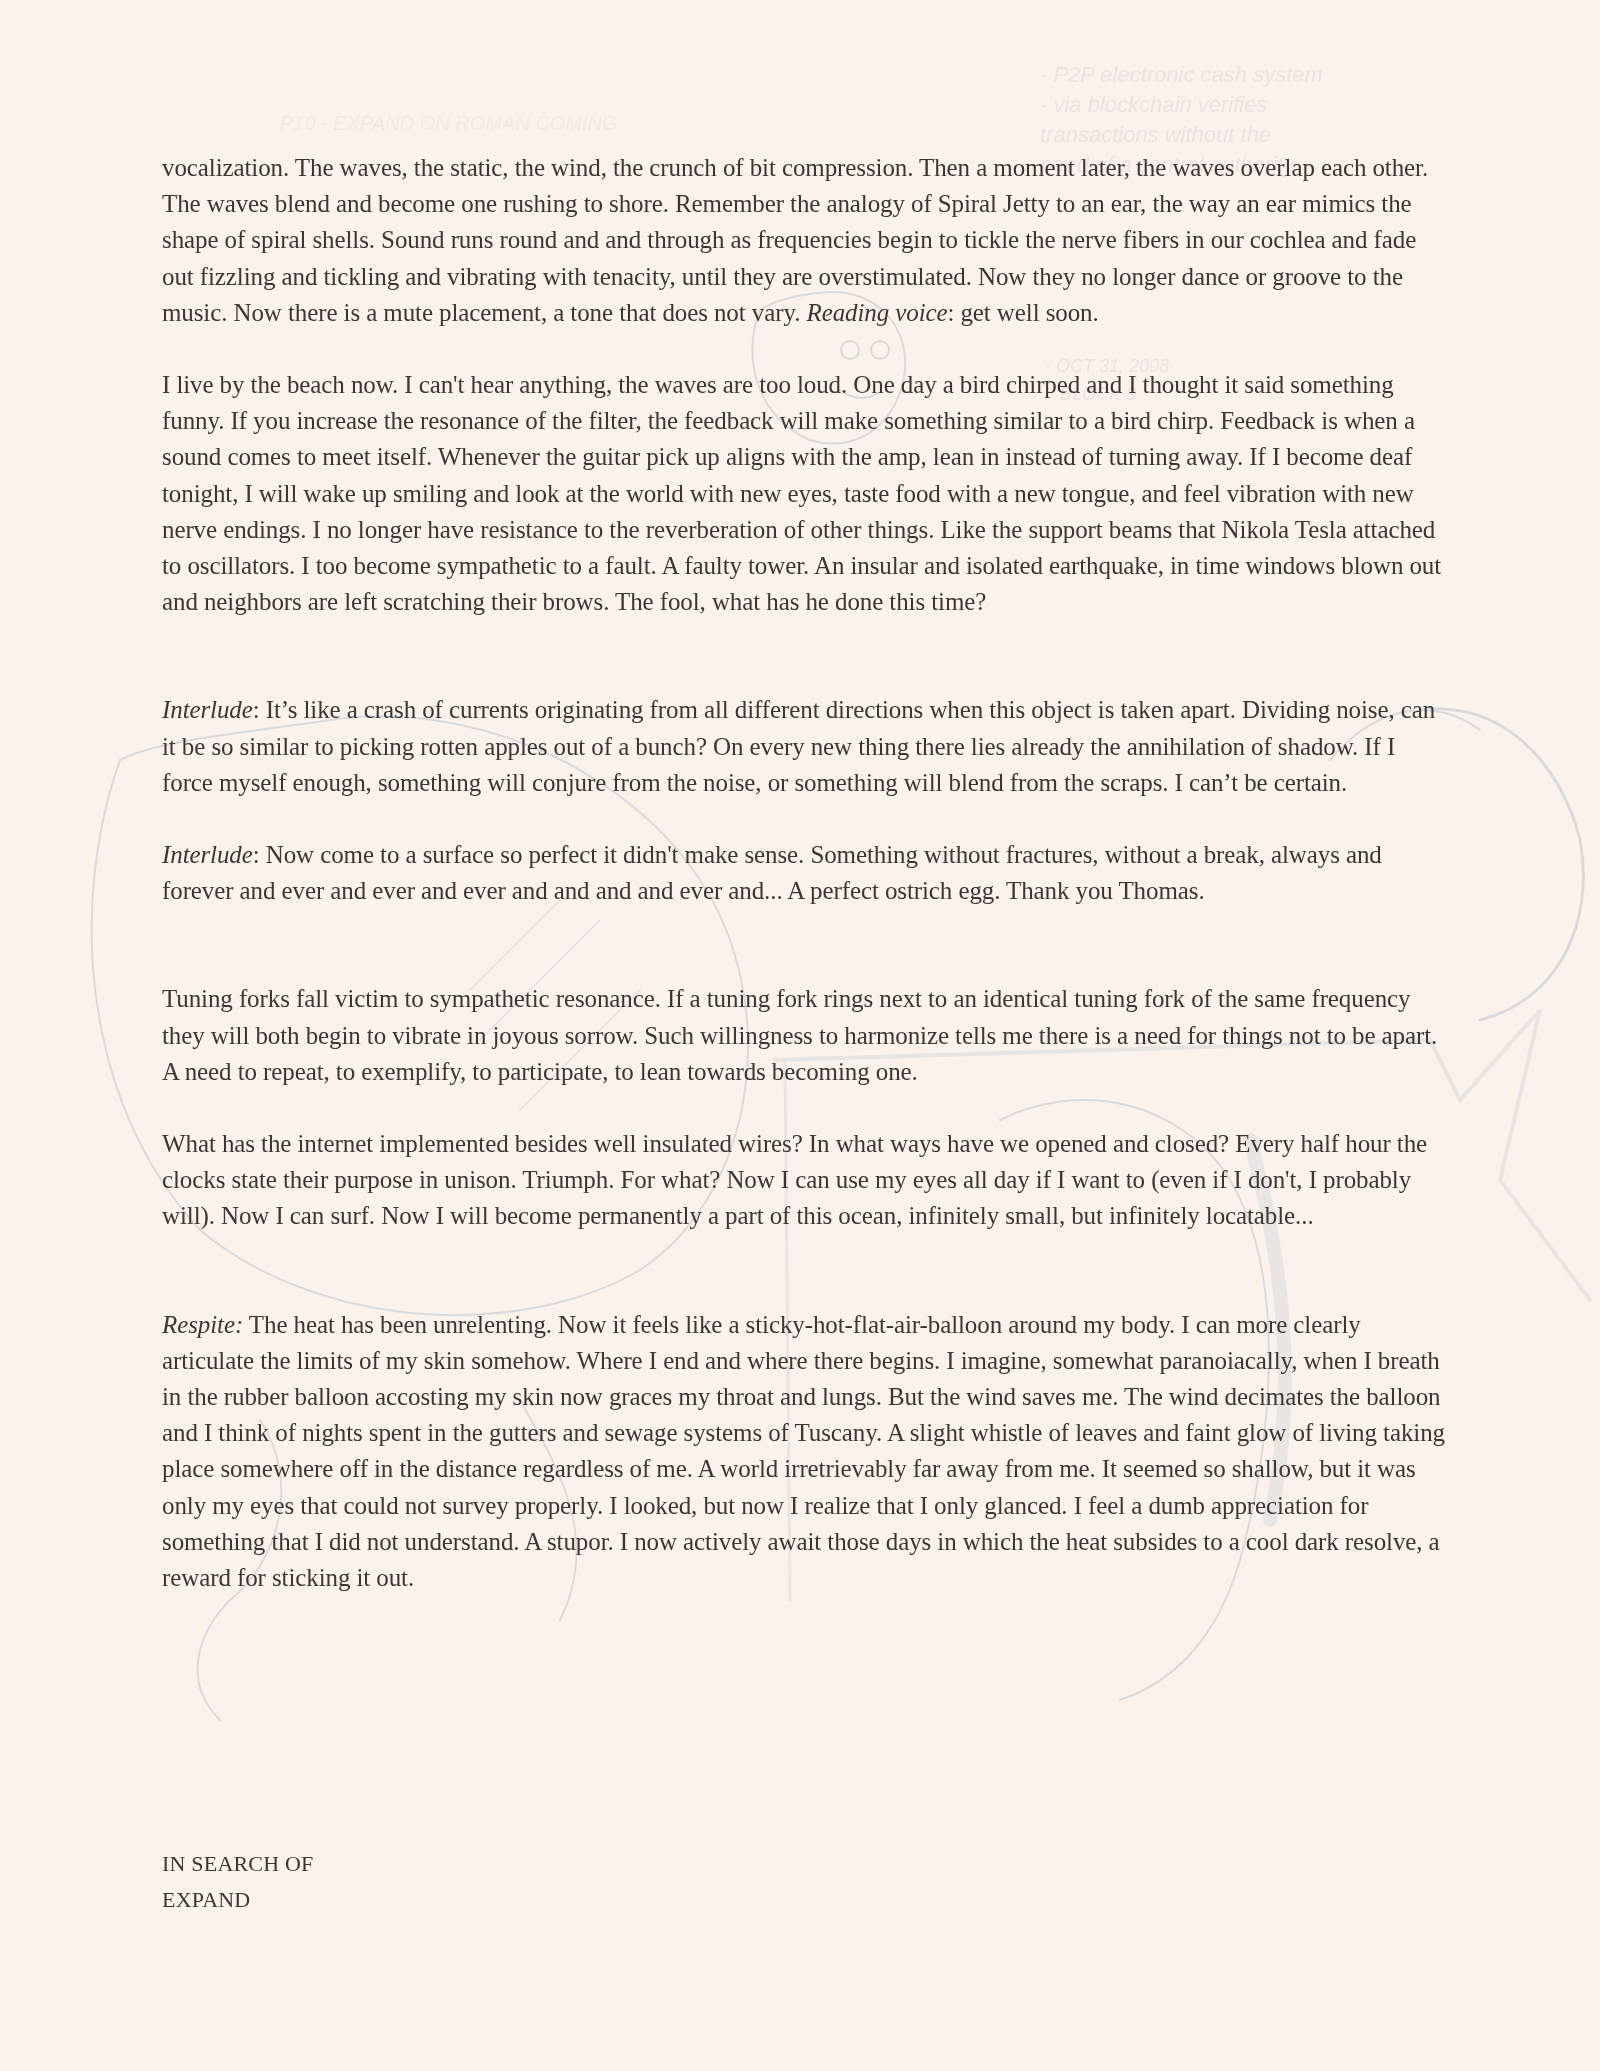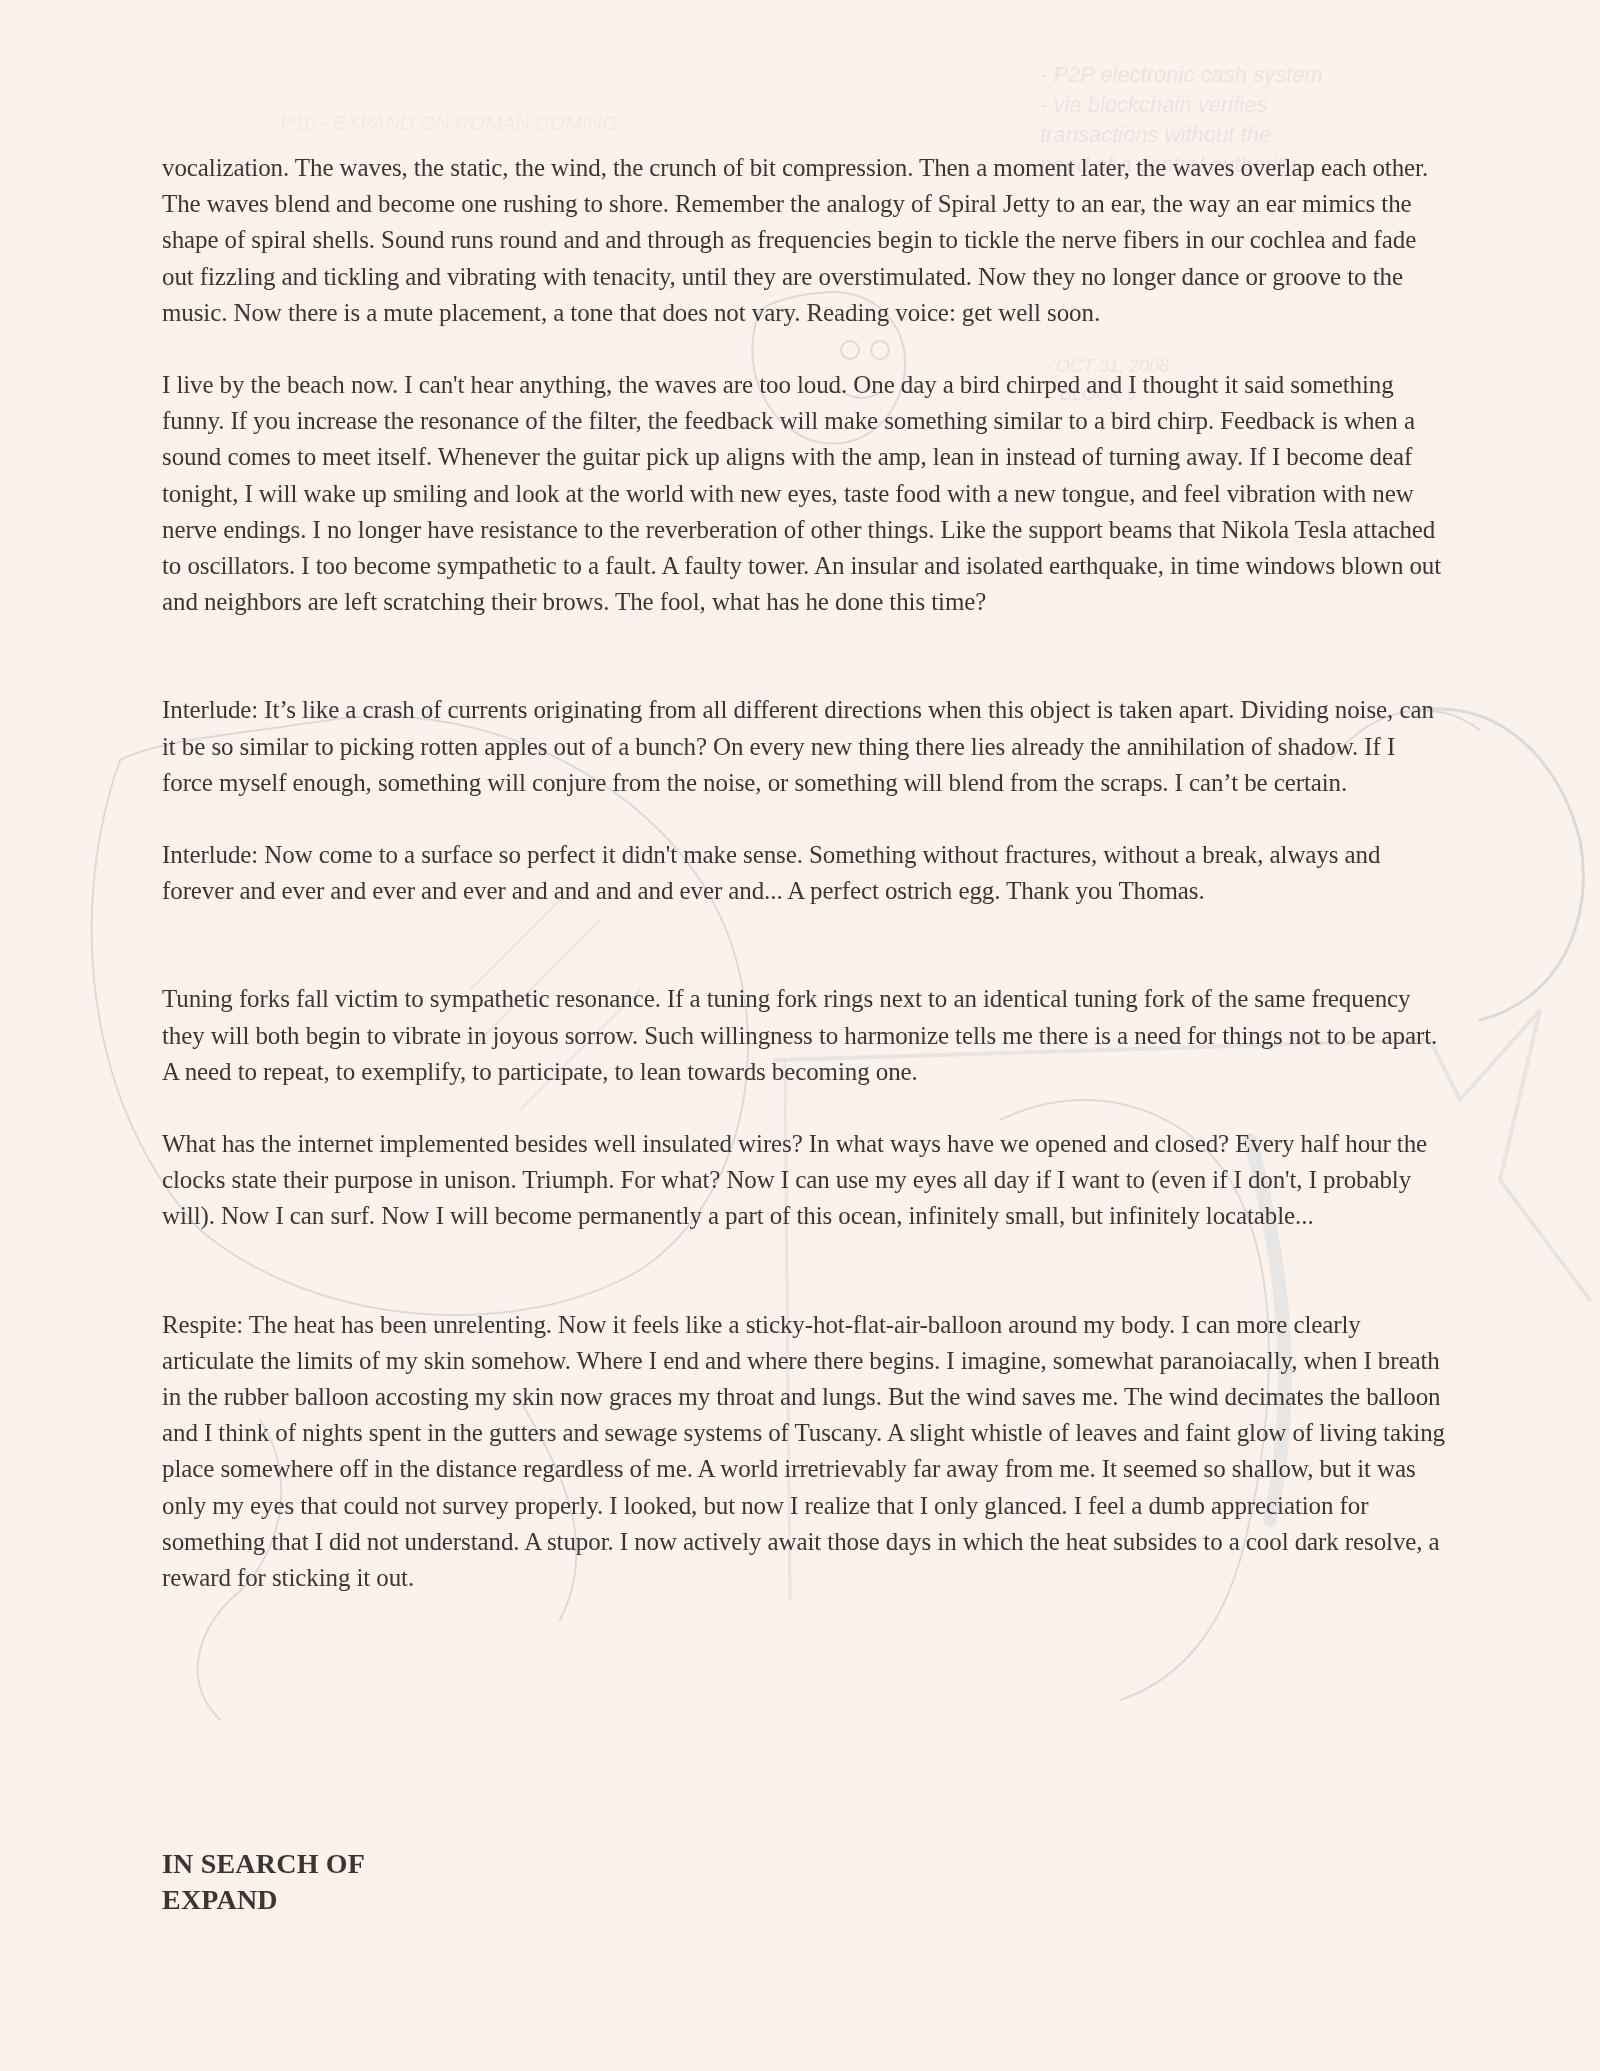--- a/index.html
+++ b/index.html
@@ -28,29 +28,28 @@
       width: 1290px;
       font-size: 25px;
       line-height: 36.2px;
       letter-spacing: -0.1px;
     }
     .para {
       margin: 0;
     }
     .gap-1 { height: 36px; }
     .gap-2 { height: 72px; }
-    .label-italic { }
+    .label-italic { font-style: italic; }
     .closing {
       position: absolute;
       left: 162px;
       top: 1846px;
-      font-size: 28px;
+      font-size: 22px;
       line-height: 36px;
       letter-spacing: 0.2px;
-      font-weight: bold;
     }
   </style>
 </head>
 <body>
 
 <svg class="bg-sketch" viewBox="0 0 1600 2071" xmlns="http://www.w3.org/2000/svg">
   <g fill="none" stroke="#cdd3da" stroke-width="2" stroke-linecap="round" opacity="0.75">
 
     <path d="M120 760 C 70 900, 80 1100, 200 1230 C 320 1330, 520 1340, 640 1270 C 760 1190, 780 1000, 700 880 C 620 760, 460 700, 330 720 C 230 735, 160 740, 120 760 Z"></path>
 

